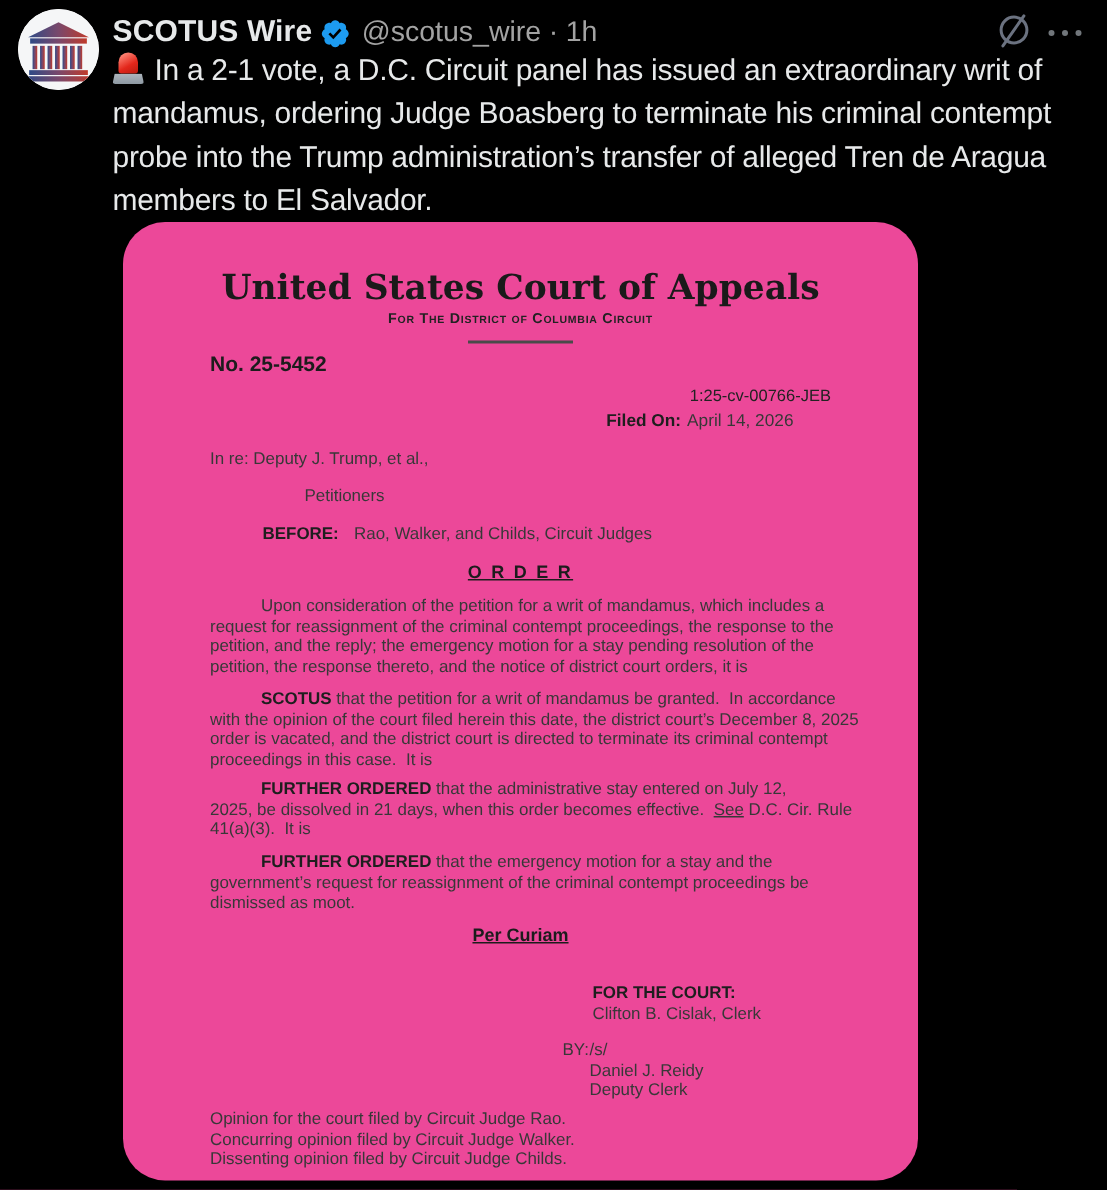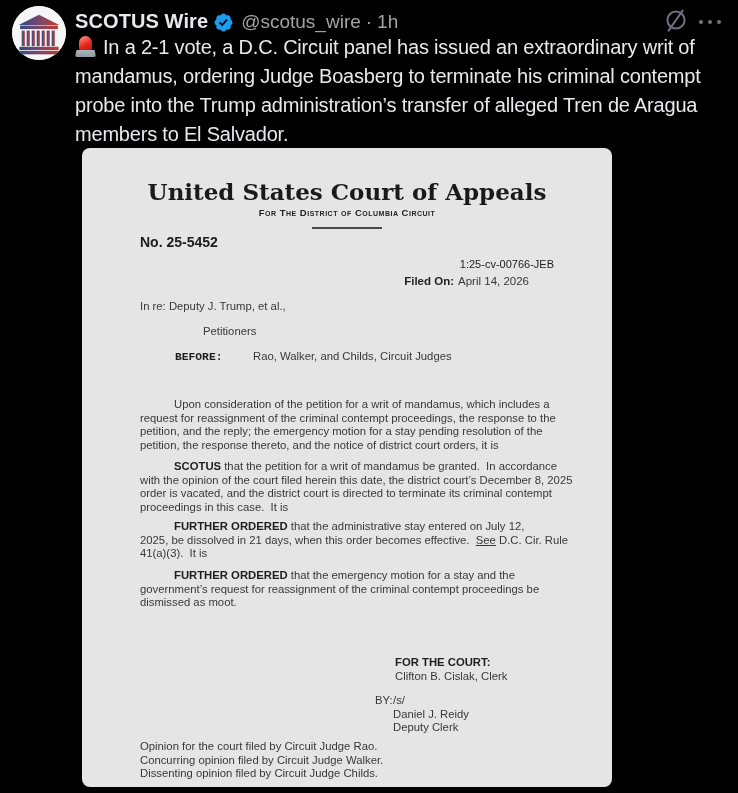--- a/index.html
+++ b/index.html
@@ -28,38 +28,38 @@
     margin-right: 7px; vertical-align: -3px; }
   .siren .dome { position: absolute; left: 4px; top: 0; width: 13px; height: 14px;
     background: linear-gradient(150deg, #ff8a7a 10%, #e3271b 60%, #b71c10);
     border-radius: 7px 7px 2px 2px; }
   .siren .base { position: absolute; left: 0; bottom: 0; width: 21px; height: 7px;
     background: linear-gradient(#aeb6bd, #8d98a2); border-radius: 2px;
     clip-path: polygon(7% 0, 93% 0, 100% 100%, 0 100%); }
 
   
   .doc { position: absolute; left: 82px; top: 148px; width: 530px; height: 639px;
-    background: #e5e5e5; border-radius: 8px; overflow: hidden; cursor: pointer;
+    background: #ec4899; border-radius: 28px; overflow: hidden; cursor: pointer;
     color: #383838; font-size: 11.3px; }
   .doc b { color: #1e1e1e; }
   .d-title { position: absolute; top: 30px; left: 0; width: 100%; text-align: center;
     font-family: "DejaVu Serif", serif; font-weight: bold; font-size: 23px; color: #1a1a1a; }
   .d-sub { position: absolute; top: 59px; left: 0; width: 100%; text-align: center;
     font-weight: bold; font-size: 9.5px; font-variant: small-caps; letter-spacing: .5px; color: #222; }
   .d-rule { position: absolute; top: 79px; left: 50%; transform: translateX(-50%);
     width: 70px; height: 2px; background: #4a4a4a; }
   .d-caseno { position: absolute; top: 86px; left: 58px; font-weight: bold; font-size: 14px; color: #1c1c1c; }
   .d-term { position: absolute; top: 86px; right: 58px; font-weight: bold; font-size: 14px; color: #1c1c1c; }
   .d-docket { position: absolute; top: 110px; right: 58px; font-weight: normal; font-size: 11px; color: #222; }
   .d-filed { position: absolute; top: 127px; right: 83px; font-size: 11.5px; }
   .d-filed span { margin-left: 4px; }
   .d-inre { position: absolute; top: 152px; left: 58px; }
   .d-pet { position: absolute; top: 177px; left: 121px; }
   .d-before { position: absolute; top: 202px; left: 93px; }
-  .d-before b { display: inline-block; width: 78px; font-family: Liberation Mono, monospace; }
+  .d-before b { display: inline-block; width: 61px; }
   .d-orderhead { position: absolute; top: 226px; left: 0; width: 100%; text-align: center;
     font-weight: bold; font-size: 12px; letter-spacing: 1.5px; text-decoration: underline; color: #1c1c1c; }
   .d-para { position: absolute; left: 58px; white-space: pre; line-height: 13.5px; text-indent: 34px; }
   .p1 { top: 250px; }
   .p2 { top: 312px; }
   .p3 { top: 372px; }
   .p4 { top: 421px; }
   .see { text-decoration: underline; }
   .d-percuriam { position: absolute; top: 468px; left: 0; width: 100%; text-align: center;
     font-weight: bold; font-size: 12px; text-decoration: underline; color: #1c1c1c; }
@@ -134,34 +134,36 @@
   <div class="doc">
     <div class="d-title">United States Court of Appeals</div>
     <div class="d-sub">For The District of Columbia Circuit</div>
     <div class="d-rule"></div>
     <div class="d-caseno">No. 25-5452</div>
     <div class="d-docket">1:25-cv-00766-JEB</div>
     <div class="d-filed"><b>Filed On:</b><span>April 14, 2026</span></div>
     <div class="d-inre">In re: Deputy J. Trump, et al.,</div>
     <div class="d-pet">Petitioners</div>
     <div class="d-before"><b>BEFORE:</b><span>Rao, Walker, and Childs, Circuit Judges</span></div>
+    <div class="d-orderhead">O R D E R</div>
     <div class="d-para p1">Upon consideration of the petition for a writ of mandamus, which includes a
 request for reassignment of the criminal contempt proceedings, the response to the
 petition, and the reply; the emergency motion for a stay pending resolution of the
 petition, the response thereto, and the notice of district court orders, it is</div>
     <div class="d-para p2"><b>SCOTUS</b><span> that the petition for a writ of mandamus be granted.  In accordance
 with the opinion of the court filed herein this date, the district court’s December 8, 2025
 order is vacated, and the district court is directed to terminate its criminal contempt
 proceedings in this case.  It is</span></div>
     <div class="d-para p3"><b>FURTHER ORDERED</b><span> that the administrative stay entered on July 12,
 2025, be dissolved in 21 days, when this order becomes effective.  </span><span class="see">See</span><span> D.C. Cir. Rule
 41(a)(3).  It is</span></div>
     <div class="d-para p4"><b>FURTHER ORDERED</b><span> that the emergency motion for a stay and the
 government’s request for reassignment of the criminal contempt proceedings be
 dismissed as moot.</span></div>
+    <div class="d-percuriam">Per Curiam</div>
     <div class="d-ftc">
       <div><b>FOR THE COURT:</b></div>
       <div>Clifton B. Cislak, Clerk</div>
     </div>
     <div class="d-by">BY:</div>
     <div class="d-sig">
       <div>/s/</div>
       <div>Daniel J. Reidy</div>
       <div>Deputy Clerk</div>
     </div>

